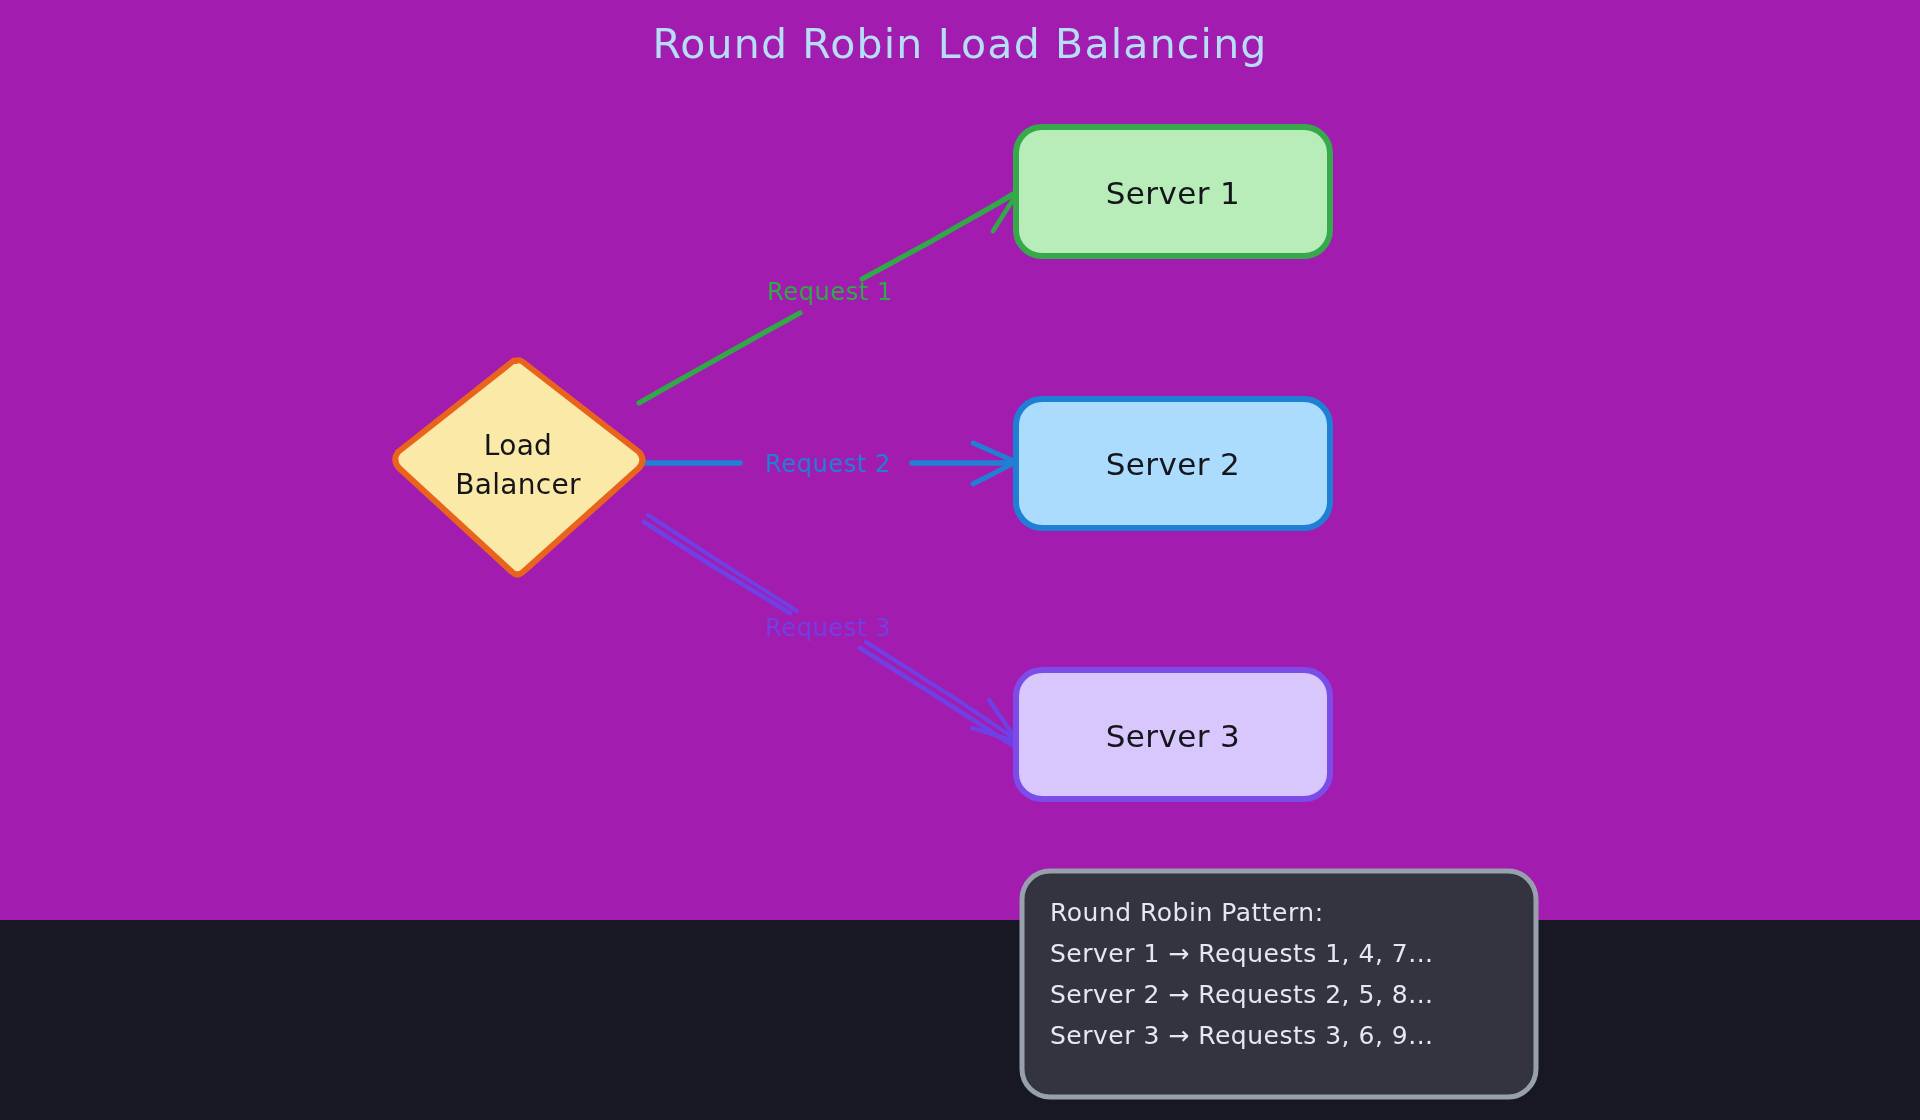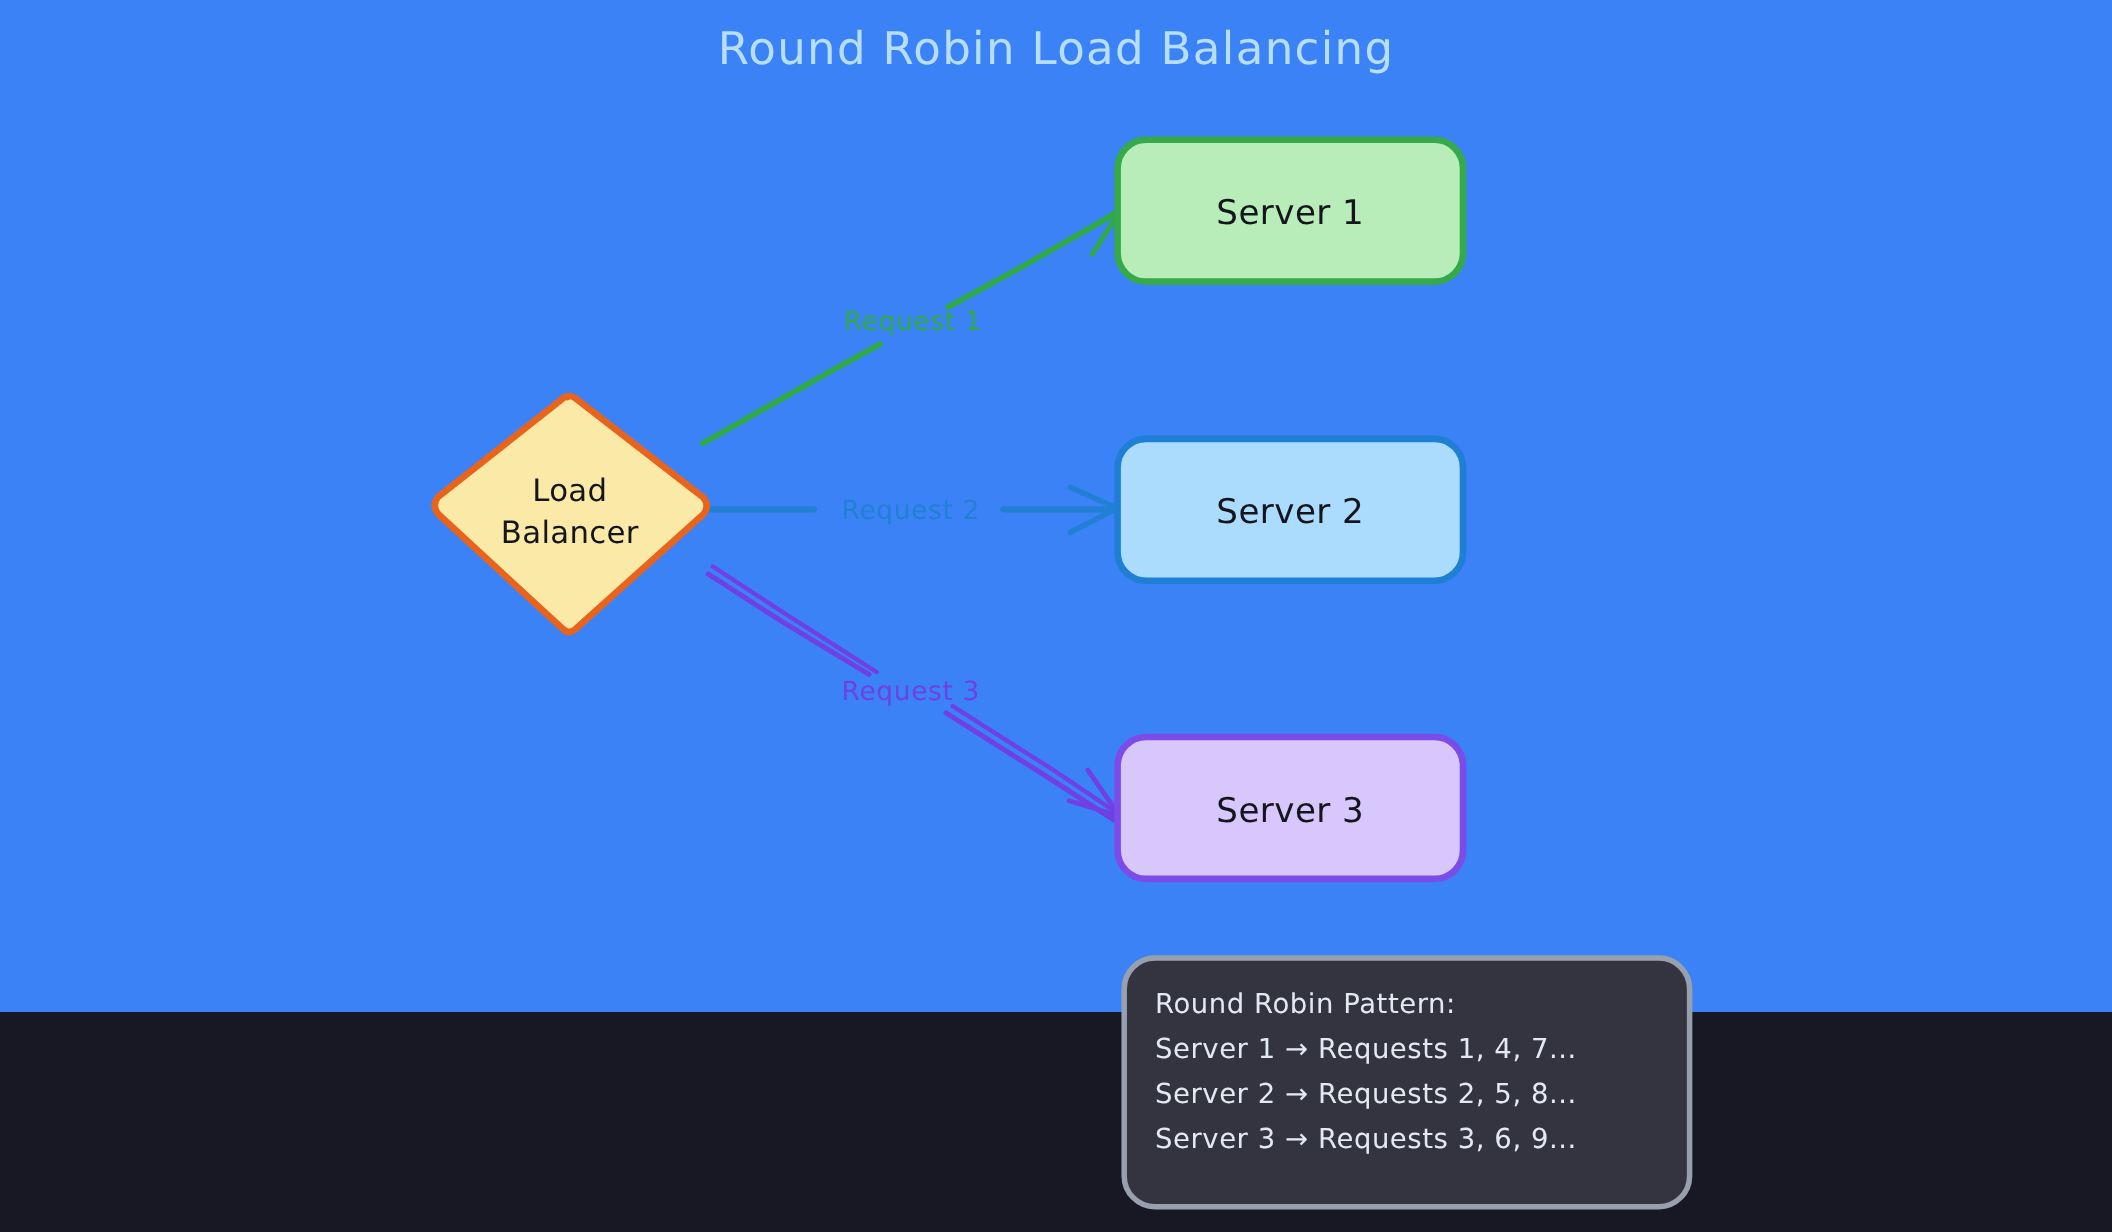--- a/index.html
+++ b/index.html
@@ -15,21 +15,21 @@
     position: relative;
     overflow: hidden;
     font-family: "DejaVu Sans", sans-serif;
   }
 
   #canvas-root {
     position: absolute;
     left: 0; top: 0;
     width: 1920px;
     height: 920px;
-    background: #3b82f6;
+    background: #a21caf;
   }
 
   .diagram-svg {
     position: absolute;
     left: 0; top: 0;
     width: 1920px;
     height: 1120px;
   }
 
   

